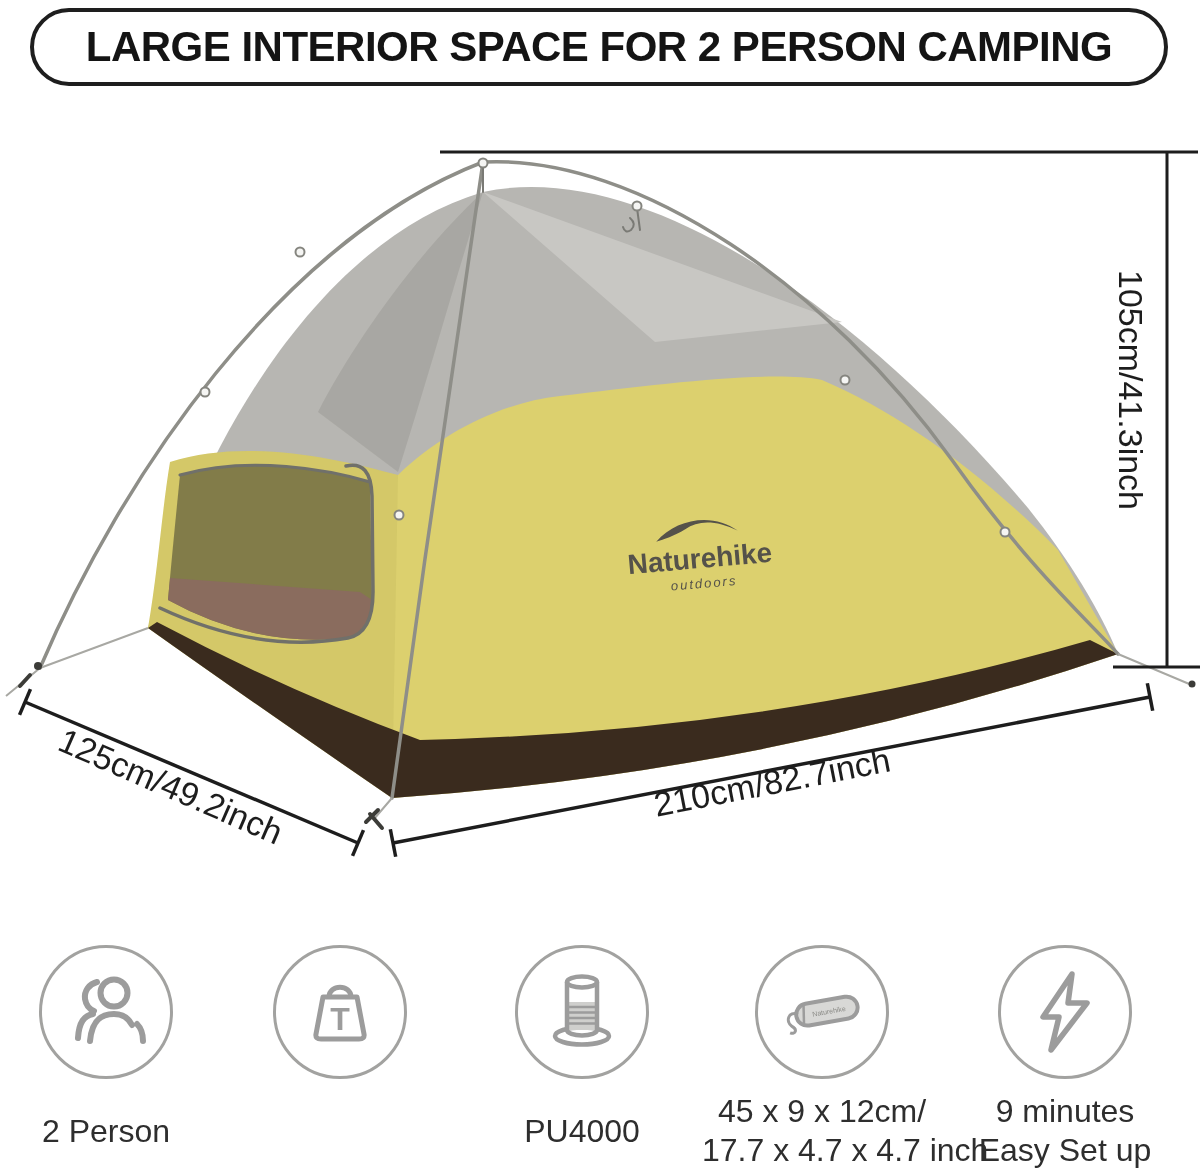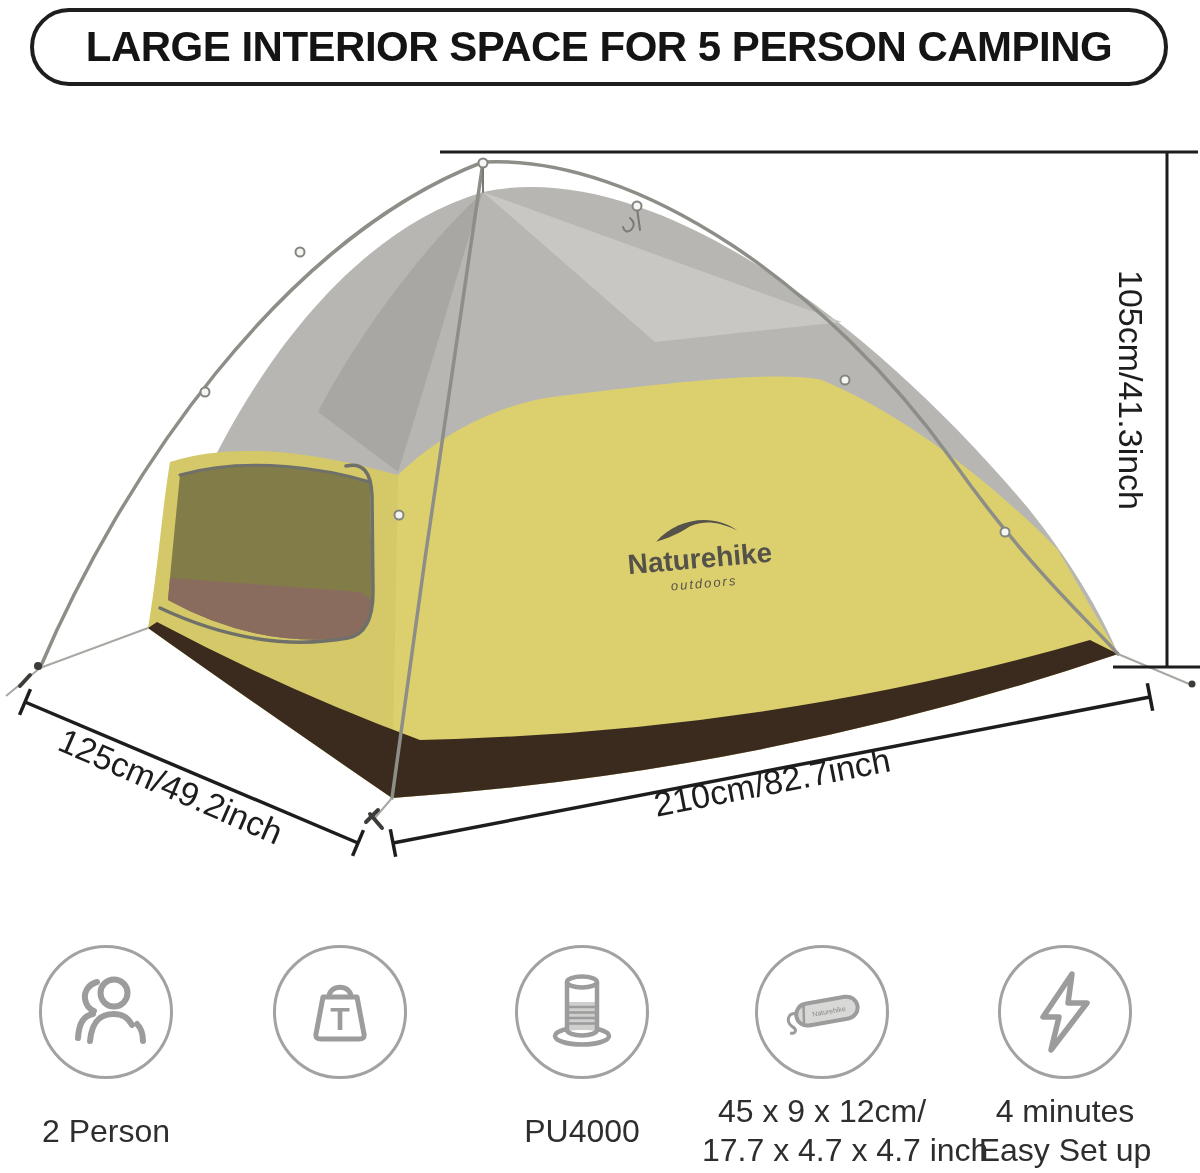--- a/index.html
+++ b/index.html
@@ -19,21 +19,21 @@
         font-size:32px;color:#2e2e2e;line-height:39px;white-space:nowrap;}
   .f1{left:-14px;top:945px;} .f2{left:220px;top:945px;} .f3{left:462px;top:945px;}
   .f4{left:702px;top:945px;} .f5{left:945px;top:945px;}
 </style>
 </head>
 <body>
 
 <div class="page">
 
   <div class="title-pill">
-    <span>LARGE INTERIOR SPACE FOR 5 PERSON CAMPING</span>
+    <span>LARGE INTERIOR SPACE FOR 2 PERSON CAMPING</span>
   </div>
 
   <svg class="tent-svg" width="1200" height="745" viewBox="0 0 1200 745">
 
     <g>
       <path d="M 148,498 C 190,345 305,115 483,62 C 650,26 870,190 1028,378
                C 1068,428 1100,480 1118,524 Q 770,642 392,668 Q 252,572 148,498 Z" fill="#b7b6b2"></path>
       <path d="M 483,62 L 842,192 L 655,212 Z" fill="#c8c7c3"></path>
       <path d="M 483,62 C 420,120 355,210 318,282 L 398,342 C 432,235 458,140 483,62 Z" fill="#a6a5a0" opacity="0.85"></path>
     </g>
@@ -171,19 +171,19 @@
       </div>
     </div>
 
     <div class="feature f5">
       <div class="icon-circle">
         <svg width="100" height="100" viewBox="0 0 100 100" fill="none" stroke="#9c9c9c" stroke-width="5.5" stroke-linejoin="round">
           <path d="M 57,12 L 28,55 L 44,55 L 36,88 L 72,41 L 53,41 Z"></path>
         </svg>
       </div>
       <div class="feature-label">
-        <span>4 minutes</span>
+        <span>9 minutes</span>
         <span>Easy Set up</span>
       </div>
     </div>
 
   </div>
 </div>
 
 </body></html>

